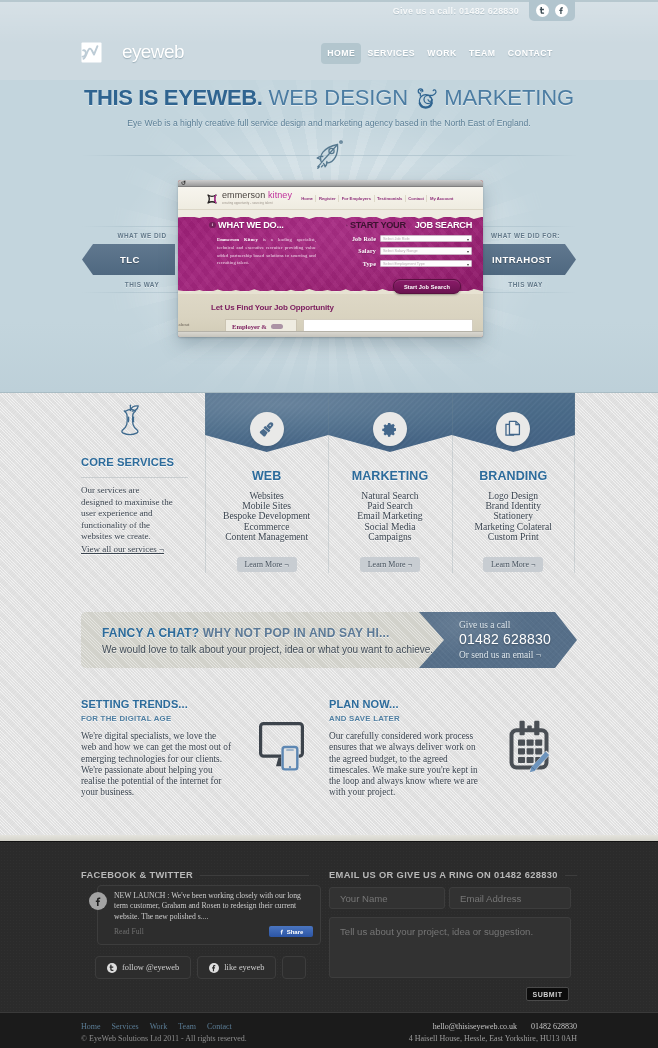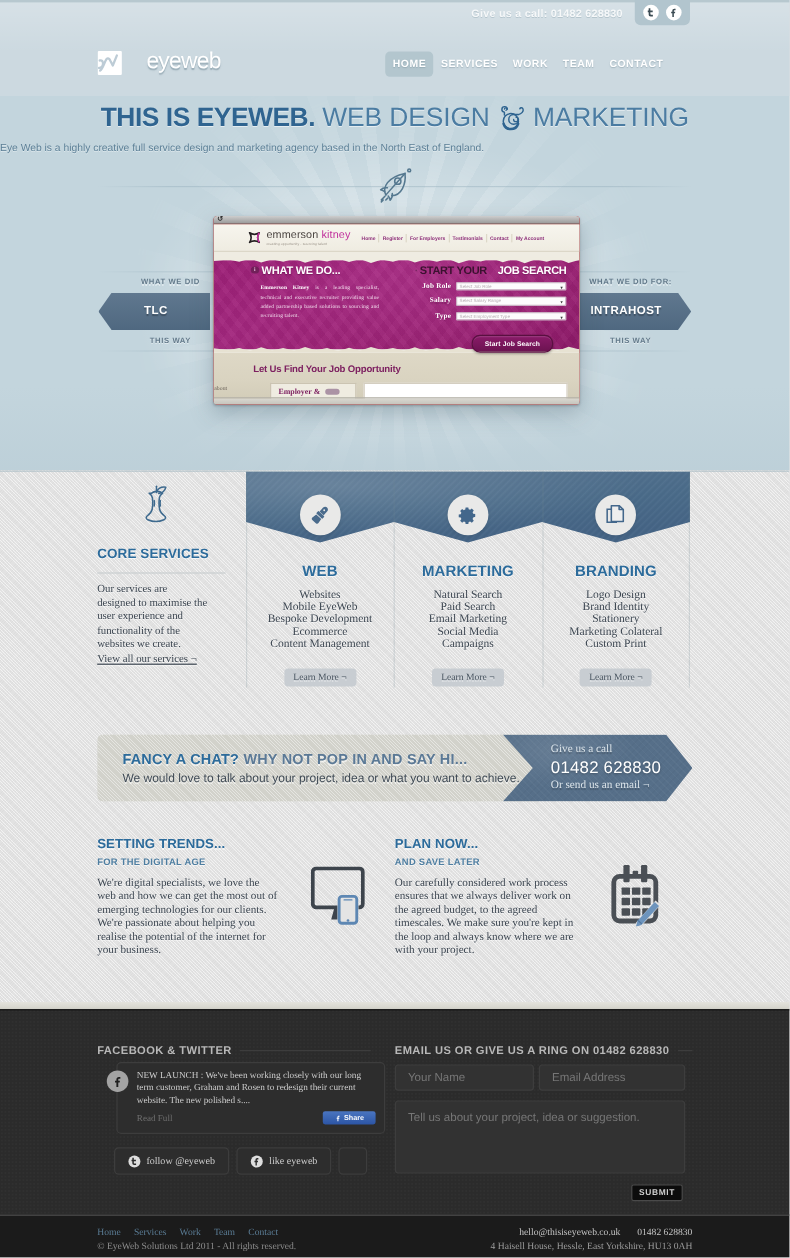--- a/index.html
+++ b/index.html
@@ -45,21 +45,21 @@
 .nav a{font-size:8.7px;font-weight:bold;color:#ffffff;letter-spacing:.45px;text-decoration:none;
   padding:0 6.2px;border-radius:4px;line-height:21px;text-shadow:0 1px 1px rgba(125,148,159,.55)}
 .nav a.active{background:#b3c6ce}
 
 
 .heroline{position:absolute;left:0;top:85px;width:658px;text-align:center;z-index:4}
 .heroline h1{font-size:22px;letter-spacing:-.1px;color:#4b7ca2;font-weight:normal;
   text-shadow:0 1px 0 rgba(255,255,255,.55);white-space:nowrap;line-height:26px}
 .heroline h1 b{font-weight:bold;color:#2f6490;letter-spacing:-.4px}
 .ampmark{display:inline-block;vertical-align:-6px;margin:0 0px;width:24px;height:24px}
-.herosub{position:absolute;left:0;top:118px;width:658px;text-align:left;z-index:4;
+.herosub{position:absolute;left:0;top:118px;width:658px;text-align:center;z-index:4;
   font-size:8.6px;color:#5b7f96;text-shadow:0 1px 0 rgba(255,255,255,.45)}
 
 .hr-sec{position:absolute;left:81px;width:496px;height:1px;z-index:3;
   background:linear-gradient(90deg,rgba(255,255,255,0),rgba(150,175,188,.35) 10%,rgba(150,175,188,.35) 90%,rgba(255,255,255,0))}
 .hr-rocket{position:absolute;left:81px;top:155px;width:496px;height:1px;z-index:4;
   background:linear-gradient(90deg,rgba(255,255,255,0),rgba(150,175,188,.45) 12%,rgba(150,175,188,.45) 88%,rgba(255,255,255,0))}
 .rocket{position:absolute;left:311px;top:138px;width:36px;height:34px;z-index:5}
 
 
 .sidearrow{position:absolute;z-index:4;text-align:center}
@@ -523,21 +523,21 @@
               <path d="M10 .8c1.5 0 2.6 1.3 2.6 2.9v4.6H7.4V3.7C7.4 2.1 8.5.8 10 .8z"></path>
               <rect x="6.1" y="8.6" width="7.8" height="3" rx=".7"></rect>
               <path d="M6.9 12.3h6.2l.7 4.6c.13.9-.5 1.7-1.4 1.7H7.6c-.9 0-1.53-.8-1.4-1.7z"></path>
             </g>
             <circle cx="13.5" cy="5.8" r=".85" fill="#e9e9e8"></circle>
           </svg>
         </span>
         <h3>WEB</h3>
         <ul>
           <li>Websites</li>
-          <li>Mobile EyeWeb</li>
+          <li>Mobile Sites</li>
           <li>Bespoke Development</li>
           <li>Ecommerce</li>
           <li>Content Management</li>
         </ul>
         <div class="lm">Learn More ¬</div>
       </div>
       <div class="svcol" style="left: 328.3px;">
         <span class="iconcirc">
           <svg width="17" height="17" viewBox="0 0 24 24">
             <path fill="#43678b" d="M12 8.4a3.6 3.6 0 1 0 0 7.2 3.6 3.6 0 0 0 0-7.2zm0 5.4a1.8 1.8 0 1 1 0-3.6 1.8 1.8 0 0 1 0 3.6z"></path>

